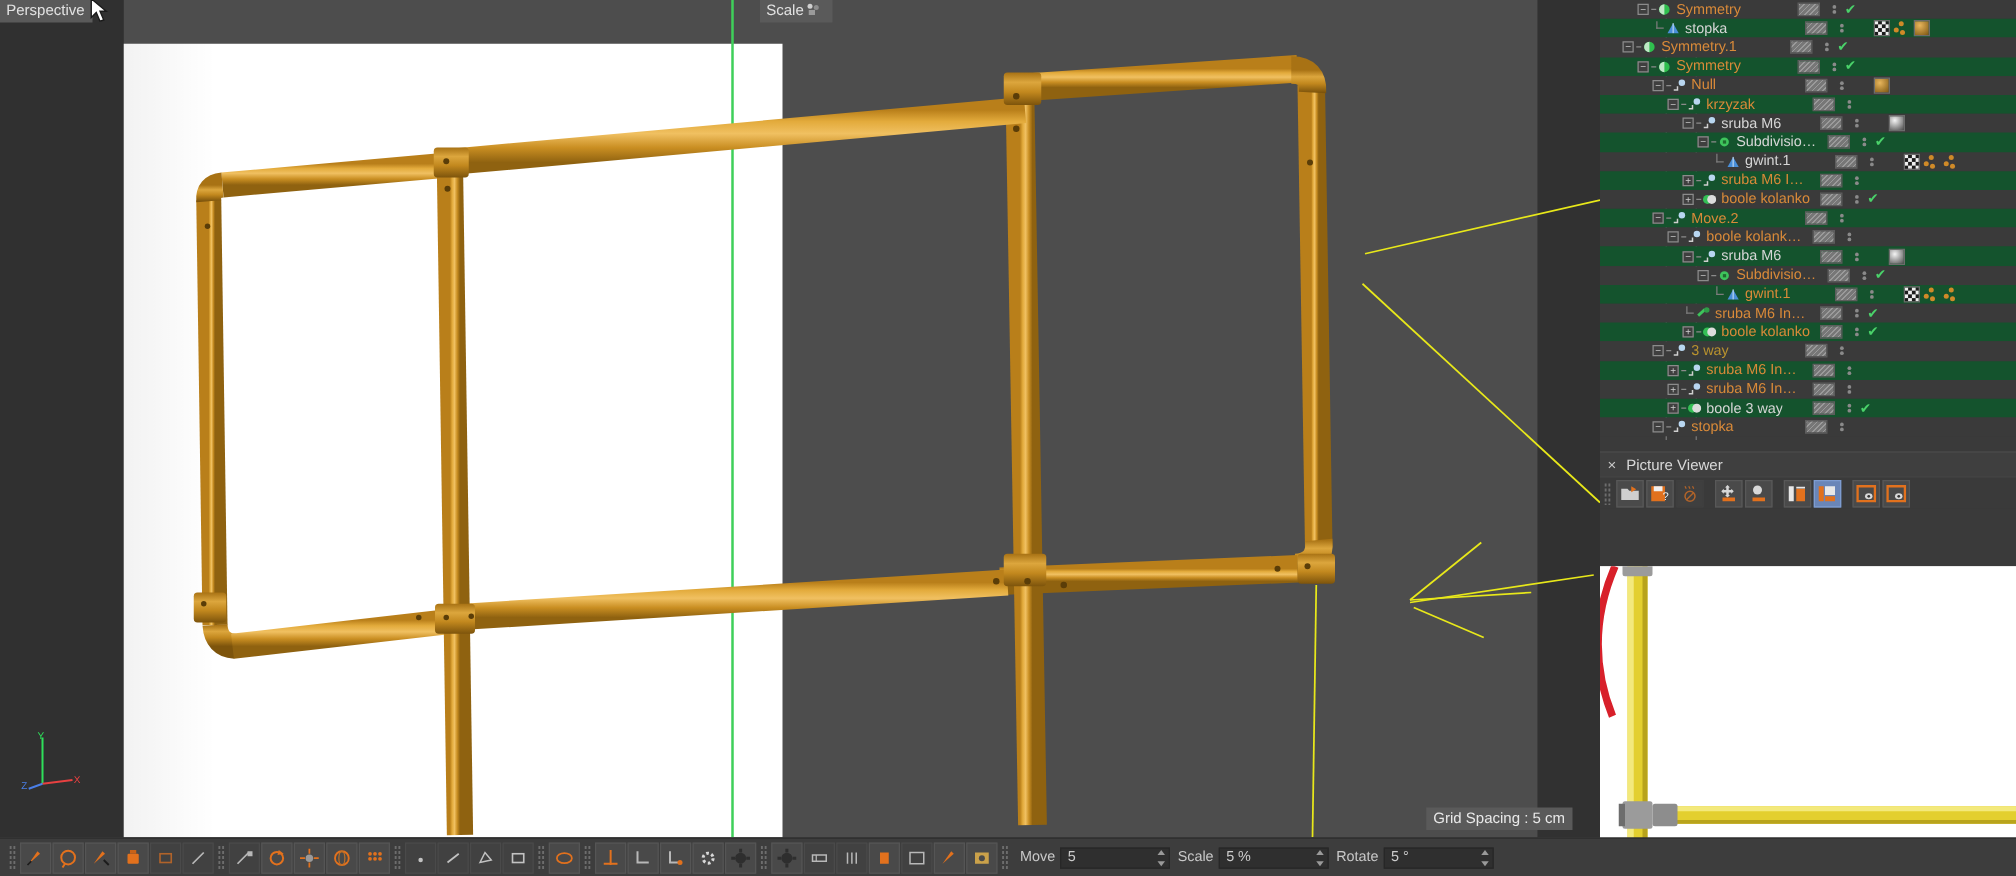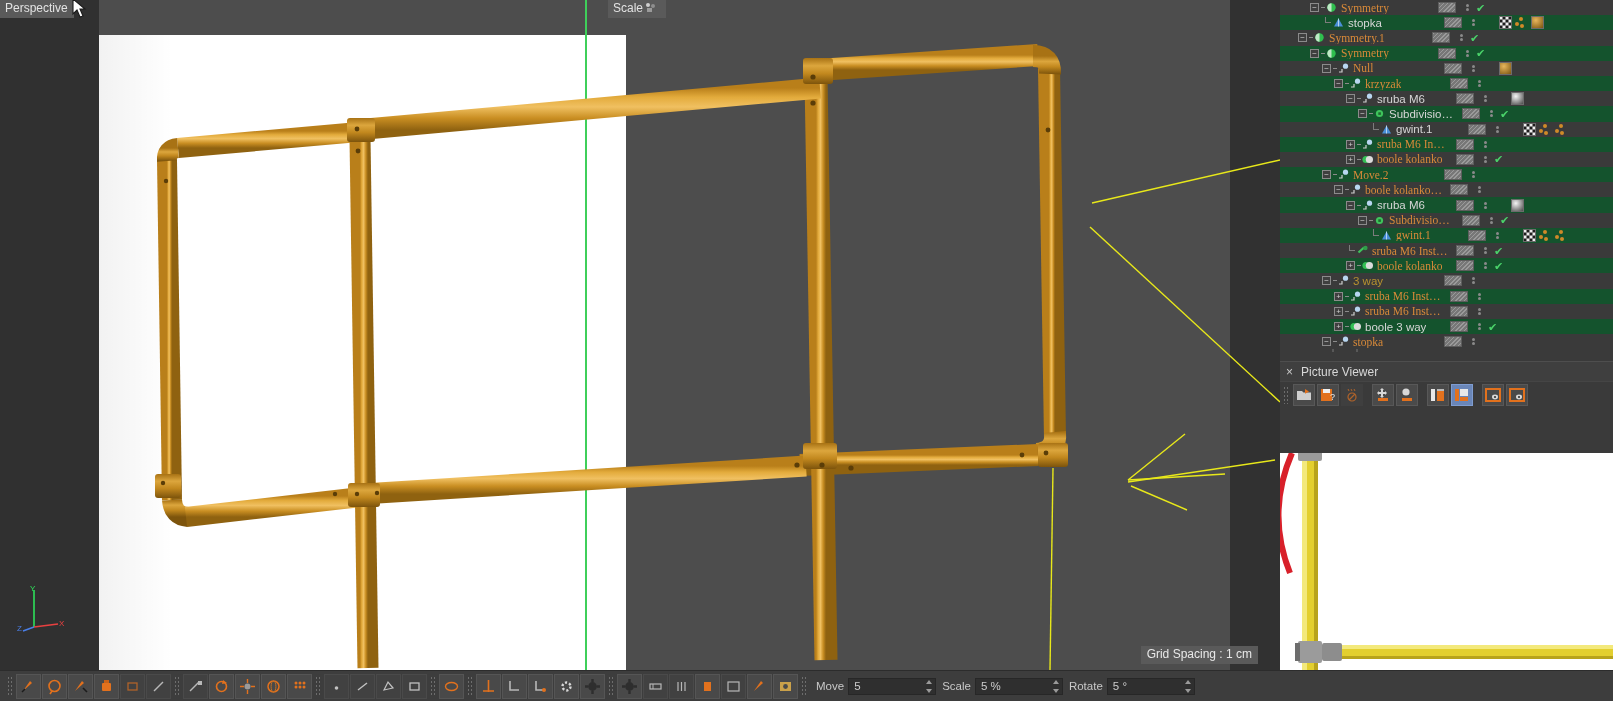--- a/index.html
+++ b/index.html
@@ -94,21 +94,21 @@
     width:9px; height:9px; border:1px solid #8b8b8b; color:#cfcfcf;
     font-size:8px; line-height:7px; text-align:center; margin-right:2px;
     flex:0 0 auto; background:#3f3f3f;
   }
   .om-stub { width:9px; height:9px; margin-right:2px; flex:0 0 auto; position:relative;}
   .om-stub:before{ content:""; position:absolute; left:3px; top:-4px; width:1px;height:9px;background:#7c7c7c;}
   .om-stub:after{ content:""; position:absolute; left:3px; top:4px; width:6px;height:1px;background:#7c7c7c;}
   .om-dash { width:4px;height:1px;background:#8b8b8b;margin-right:1px;flex:0 0 auto;}
   .om-icon { width:11px;height:11px;margin-right:4px;flex:0 0 auto;position:relative;}
   .om-label { overflow:hidden; text-overflow:ellipsis; }
-  .om-label.orange { color:#d98a39;font-family:Liberation Serif, serif; }
+  .om-label.orange { color:#d98a39; }
   .om-label.white  { color:#d6d6d6; }
   .om-label.gold   { color:#b8922f; }
 
   .om-tagcol { width:32px; flex:0 0 auto; display:flex; align-items:center; justify-content:center;}
   .om-tag-hatch {
     width:18px;height:11px;
     background:repeating-linear-gradient(135deg,#9a9a9a 0 1px,#777 1px 3px);
     border:1px solid #5d5d5d;
   }
   .om-dotcol { width:10px; flex:0 0 auto; display:flex; flex-direction:column; gap:1px; align-items:center;}
@@ -293,21 +293,21 @@
 
     <div class="vp-label" id="label-camera">
       <span>Scale</span>
       <span class="cam-glyph">
           <i class="d1"></i>
           <i class="d2"></i>
           <i class="d3"></i>
         </span>
     </div>
 
-    <div id="grid-spacing">Grid Spacing : 1 cm</div>
+    <div id="grid-spacing">Grid Spacing : 5 cm</div>
 
     <svg id="axis-gizmo" viewBox="0 0 50 50">
       <line x1="18" y1="45" x2="18" y2="8" stroke="#2ee05a" stroke-width="1.6"></line>
       <line x1="18" y1="45" x2="42" y2="42" stroke="#e84040" stroke-width="1.6"></line>
       <line x1="18" y1="45" x2="7" y2="49" stroke="#4a7fe8" stroke-width="1.6"></line>
       <text x="14" y="9" fill="#2ee05a" font-size="8" font-family="Liberation Sans, sans-serif">Y</text>
       <text x="43" y="44" fill="#e84040" font-size="8" font-family="Liberation Sans, sans-serif">X</text>
       <text x="1" y="49" fill="#4a7fe8" font-size="8" font-family="Liberation Sans, sans-serif">Z</text>
     </svg>
 

